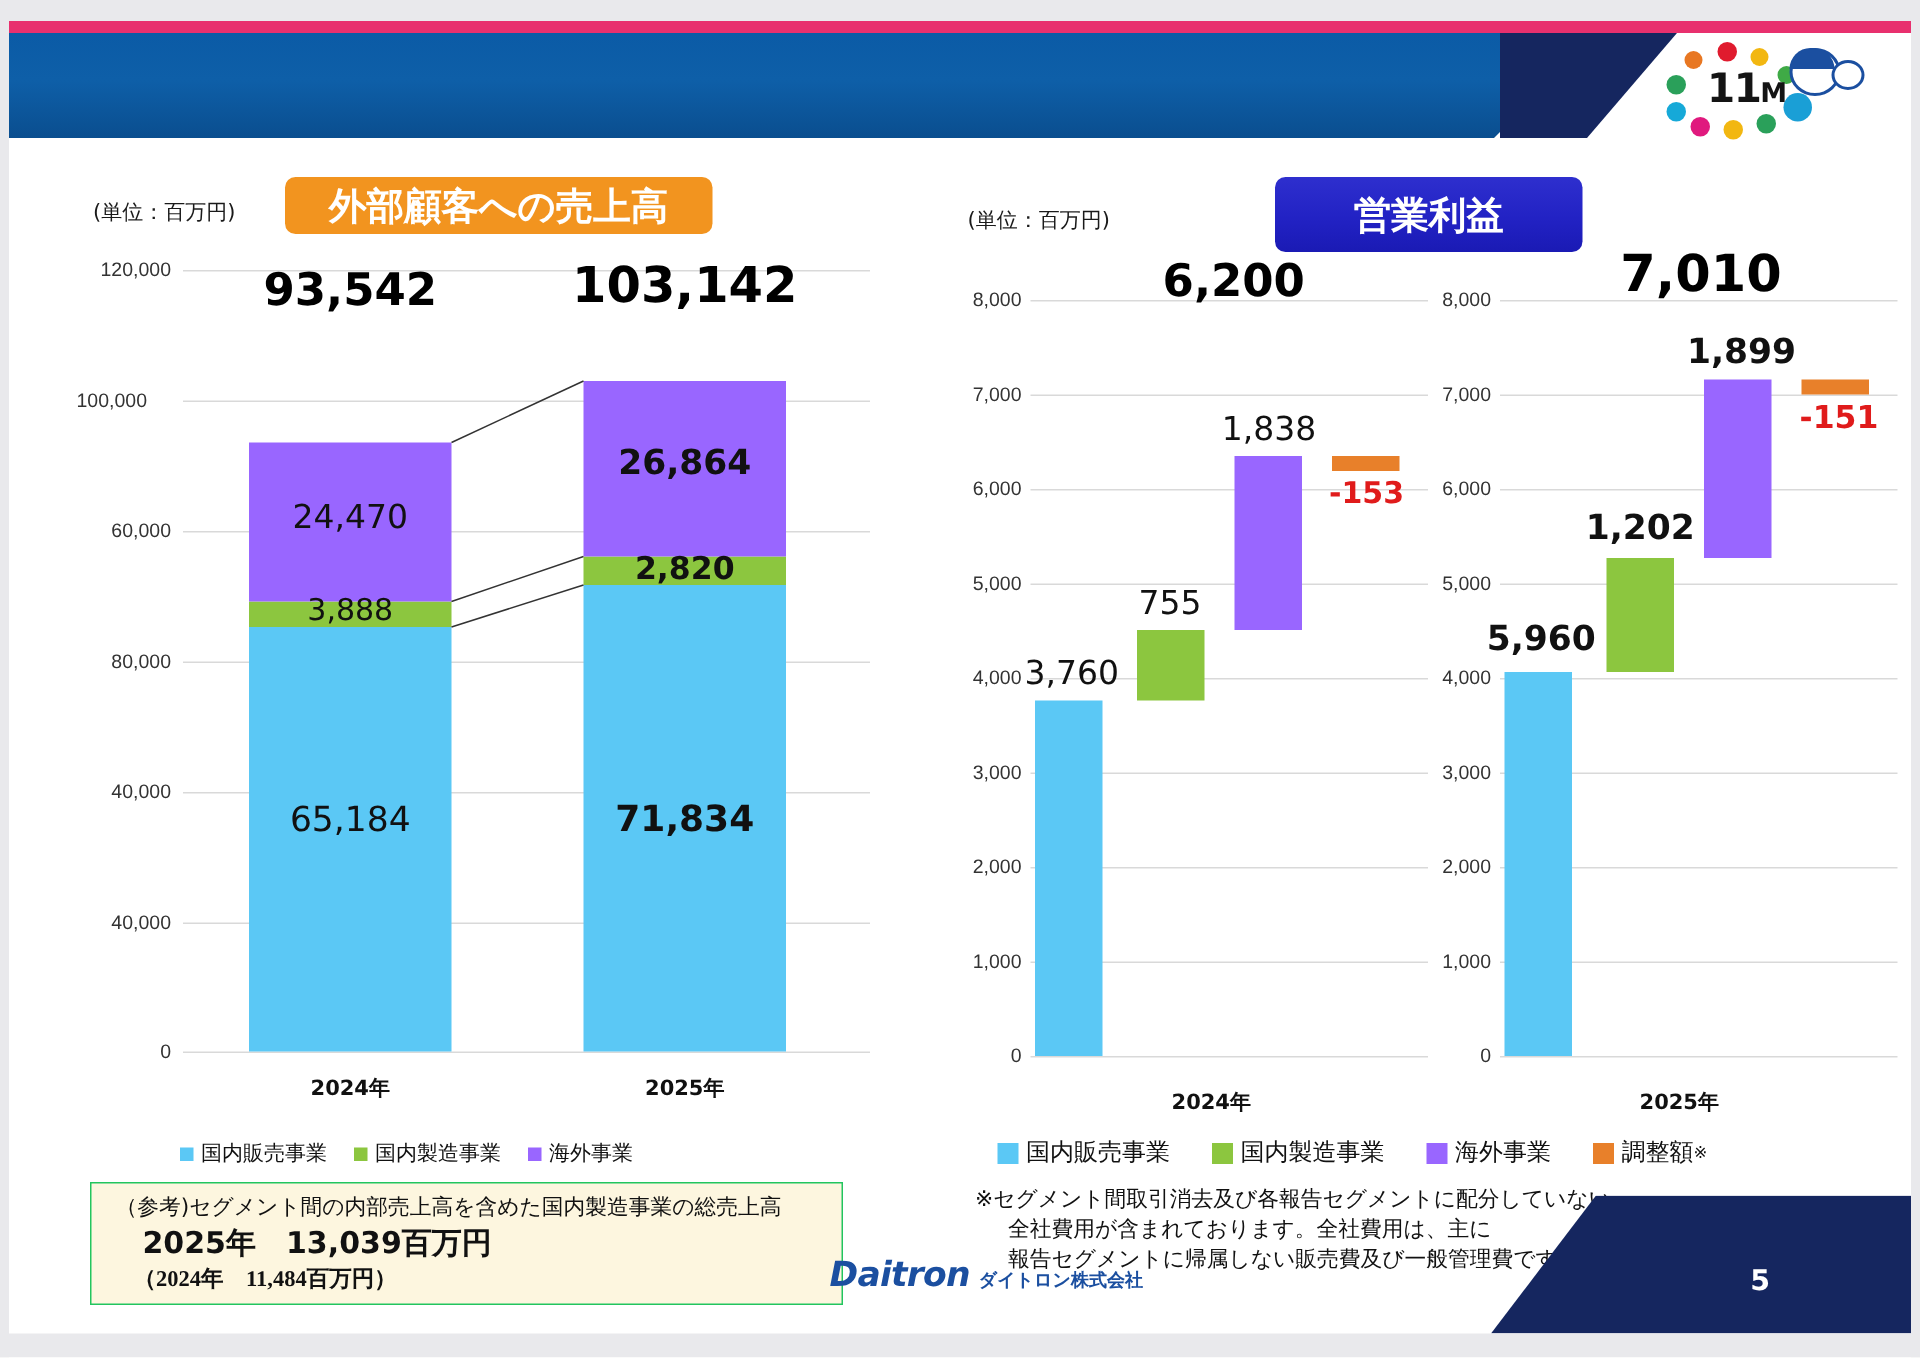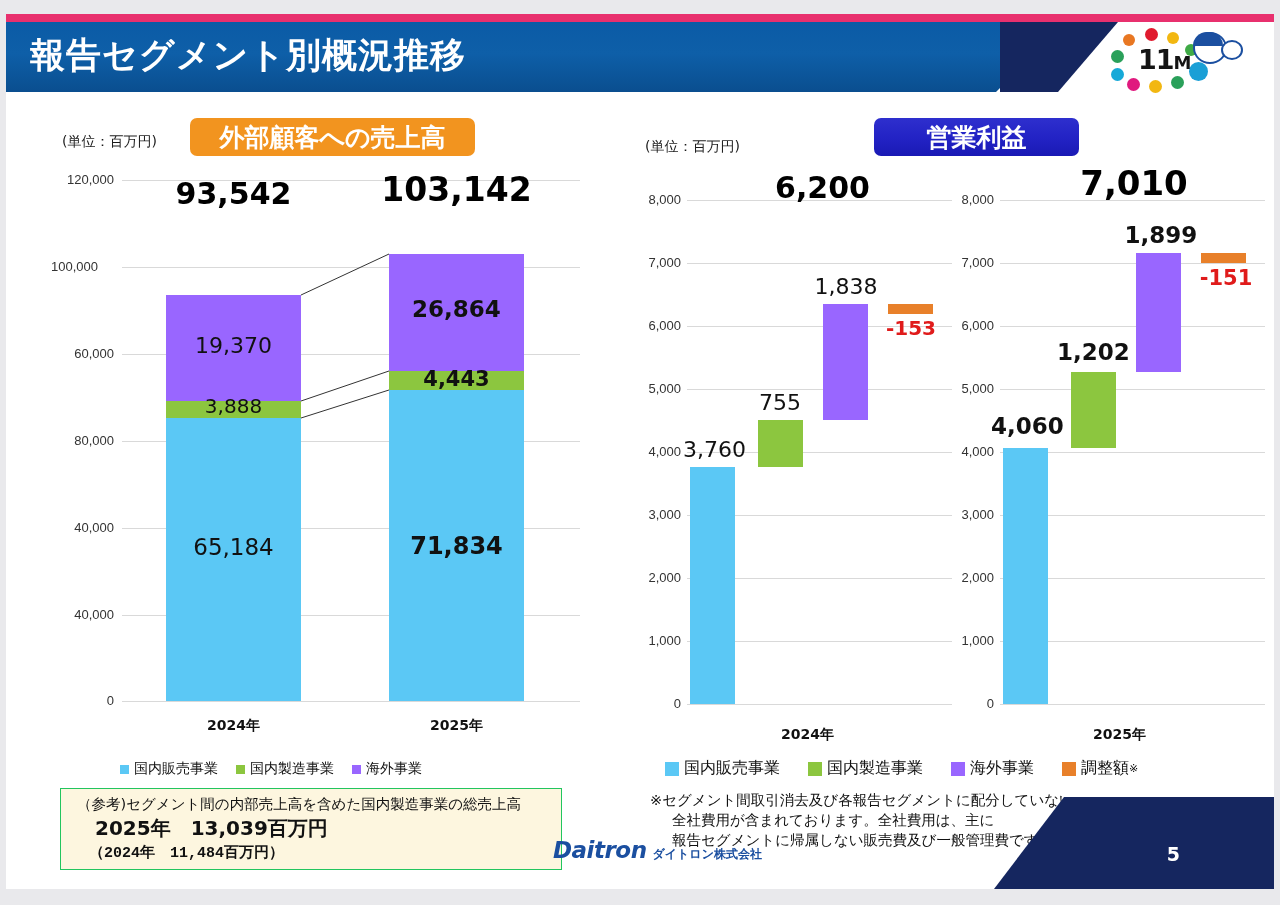--- a/index.html
+++ b/index.html
@@ -50,22 +50,22 @@
   .unit{position:absolute;font-size:14px;color:#1a1a1a;white-space:nowrap;
         font-family:"DejaVu Sans","Liberation Sans",sans-serif;}
 
   
   .badge{
     position:absolute;border-radius:7px;color:#fff;font-weight:bold;
     font-family:"DejaVu Sans","Liberation Sans",sans-serif;
     display:flex;align-items:center;justify-content:center;white-space:nowrap;
   }
   .badge-sales{left:190px;top:118px;width:285px;height:38px;background:#F2941F;font-size:25px;}
-  .badge-profit{left:850px;top:118px;width:205px;height:38px;
-    background:linear-gradient(180deg,#2e2fce 0%,#2222c4 55%,#1a1ab4 100%);font-size:25px;margin-left:24px;}
+  .badge-profit{left:850px;top:118px;width:205px;height:50px;
+    background:linear-gradient(180deg,#2e2fce 0%,#2222c4 55%,#1a1ab4 100%);font-size:25px;}
 
   
   .gridline{position:absolute;height:1px;background:#d9d9d9;}
   .ytick{position:absolute;font-size:13px;color:#333;text-align:right;white-space:nowrap;
          font-family:Liberation Sans, sans-serif;}
   .bar{position:absolute;}
   .xlabel{position:absolute;font-size:14px;font-weight:bold;color:#111;text-align:center;
           font-family:"DejaVu Sans","Liberation Sans",sans-serif;white-space:nowrap;}
   .seglabel{position:absolute;text-align:center;white-space:nowrap;color:#111;
             font-family:"DejaVu Sans","Liberation Sans",sans-serif;}
@@ -83,21 +83,21 @@
   
   .notebox{
     position:absolute;left:60px;top:788px;width:500px;height:80px;
     background:#fdf6df;border:1px solid #22c55e;
   }
   .nb-l1{position:absolute;left:16px;top:6px;font-size:14.5px;color:#111;white-space:nowrap;
          font-family:"DejaVu Sans","Liberation Sans",sans-serif;}
   .nb-l2{position:absolute;left:34px;top:26px;font-size:20px;font-weight:bold;color:#111;white-space:nowrap;
          font-family:"DejaVu Sans","Liberation Sans",sans-serif;}
   .nb-l3{position:absolute;left:28px;top:54px;font-size:15px;font-weight:bold;color:#111;white-space:nowrap;
-         font-family:Liberation Mono, monospace;}
+         font-family:Liberation Serif, serif;}
 
   .rnote{position:absolute;font-size:14.5px;color:#111;line-height:19px;white-space:nowrap;
          font-family:"DejaVu Sans","Liberation Sans",sans-serif;}
 
   
   .foot-navy{
     position:absolute;right:6px;bottom:16px;width:280px;height:92px;background:#15265f;
     clip-path:polygon(70px 0, 280px 0, 280px 92px, 0 92px);
     border-top-left-radius:40px;
   }
@@ -116,21 +116,20 @@
 <div class="slide">
 
   <div class="frame-top"></div>
   <div class="frame-bottom"></div>
   <div class="frame-left"></div>
   <div class="frame-right"></div>
 
   <div class="hdr-pink"></div>
   <div class="hdr-band"></div>
   <div class="hdr-navy2"></div>
-  <div class="hdr-title">報告セグメント別概況推移</div>
 
   <div class="logo">
     <span class="dot" style="left:40px;top:0px;width:13px;height:13px;background:#e01b2e;"></span>
     <span class="dot" style="left:62px;top:4px;width:12px;height:12px;background:#f2b711;"></span>
     <span class="dot" style="left:80px;top:16px;width:12px;height:12px;background:#3faa46;"></span>
     <span class="dot" style="left:18px;top:6px;width:12px;height:12px;background:#e87722;"></span>
     <span class="dot" style="left:6px;top:22px;width:13px;height:13px;background:#2aa05a;"></span>
     <span class="dot" style="left:6px;top:40px;width:13px;height:13px;background:#16a9d8;"></span>
     <span class="dot" style="left:22px;top:50px;width:13px;height:13px;background:#e0197e;"></span>
     <span class="dot" style="left:44px;top:52px;width:13px;height:13px;background:#f2b711;"></span>
@@ -171,26 +170,26 @@
 
   <svg class="connector" style="left:300px;top:250px;width:92px;height:160px;">
     <line x1="1" y1="45" x2="89" y2="4" stroke="#333" stroke-width="1"></line>
     <line x1="1" y1="151" x2="89" y2="121" stroke="#333" stroke-width="1"></line>
     <line x1="1" y1="168" x2="89" y2="140" stroke="#333" stroke-width="1"></line>
   </svg>
 
   <div class="total" style="left:146px;top:176px;width:175px;font-size:30px;">93,542</div>
   <div class="total" style="left:369px;top:170px;width:175px;font-size:33px;">103,142</div>
 
-  <div class="seglabel" style="left:166px;top:333px;width:135px;font-size:22px;">19,370</div>
+  <div class="seglabel" style="left:166px;top:333px;width:135px;font-size:22px;">24,470</div>
   <div class="seglabel" style="left:166px;top:394px;width:135px;font-size:20px;">3,888</div>
   <div class="seglabel" style="left:166px;top:534px;width:135px;font-size:23px;">65,184</div>
 
   <div class="seglabel" style="left:389px;top:296px;width:135px;font-size:23px;font-weight:bold;">26,864</div>
-  <div class="seglabel" style="left:389px;top:367px;width:135px;font-size:21px;font-weight:bold;">4,443</div>
+  <div class="seglabel" style="left:389px;top:367px;width:135px;font-size:21px;font-weight:bold;">2,820</div>
   <div class="seglabel" style="left:389px;top:532px;width:135px;font-size:24px;font-weight:bold;">71,834</div>
 
   <div class="xlabel" style="left:166px;top:717px;width:135px;">2024年</div>
   <div class="xlabel" style="left:389px;top:717px;width:135px;">2025年</div>
 
   <div class="legend" style="left:120px;top:760px;font-size:14px;">
     <span class="lg-item">
       <span class="lg-sw" style="width:9px;height:9px;background:#5BC8F5;"></span>
       <span class="lg-tx">国内販売事業</span>
     </span>
@@ -265,21 +264,21 @@
   <div class="ytick" style="left:939px;top:570px;width:55px;">2,000</div>
   <div class="ytick" style="left:939px;top:633px;width:55px;">1,000</div>
   <div class="ytick" style="left:939px;top:696px;width:55px;">0</div>
 
   <div class="bar" style="left:1003px;top:448px;width:45px;height:256px;background:#5BC8F5;"></div>
   <div class="bar" style="left:1071px;top:372px;width:45px;height:76px;background:#8CC63F;"></div>
   <div class="bar" style="left:1136px;top:253px;width:45px;height:119px;background:#9966FF;"></div>
   <div class="bar" style="left:1201px;top:253px;width:45px;height:10px;background:#E8802A;"></div>
 
   <div class="total" style="left:1055px;top:163px;width:158px;font-size:34px;">7,010</div>
-  <div class="seglabel" style="left:985px;top:413px;width:85px;font-size:23px;font-weight:bold;">4,060</div>
+  <div class="seglabel" style="left:985px;top:413px;width:85px;font-size:23px;font-weight:bold;">5,960</div>
   <div class="seglabel" style="left:1051px;top:339px;width:85px;font-size:23px;font-weight:bold;">1,202</div>
   <div class="seglabel" style="left:1116px;top:222px;width:90px;font-size:23px;font-weight:bold;">1,899</div>
   <div class="neg" style="left:1195px;top:266px;width:62px;font-size:21px;text-align:center;">-151</div>
 
   <div class="xlabel" style="left:1052px;top:726px;width:135px;">2025年</div>
 
   <div class="legend" style="left:665px;top:758px;font-size:16px;">
     <span class="lg-item" style="margin-right:28px;">
       <span class="lg-sw" style="width:14px;height:14px;background:#5BC8F5;"></span>
       <span class="lg-tx">国内販売事業</span>

